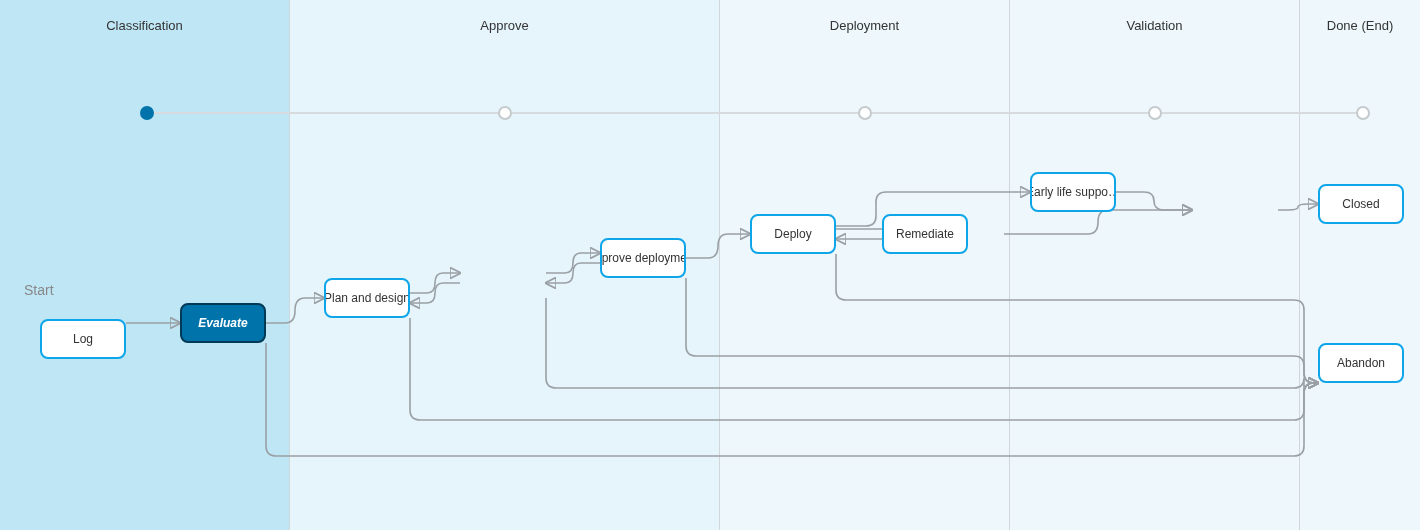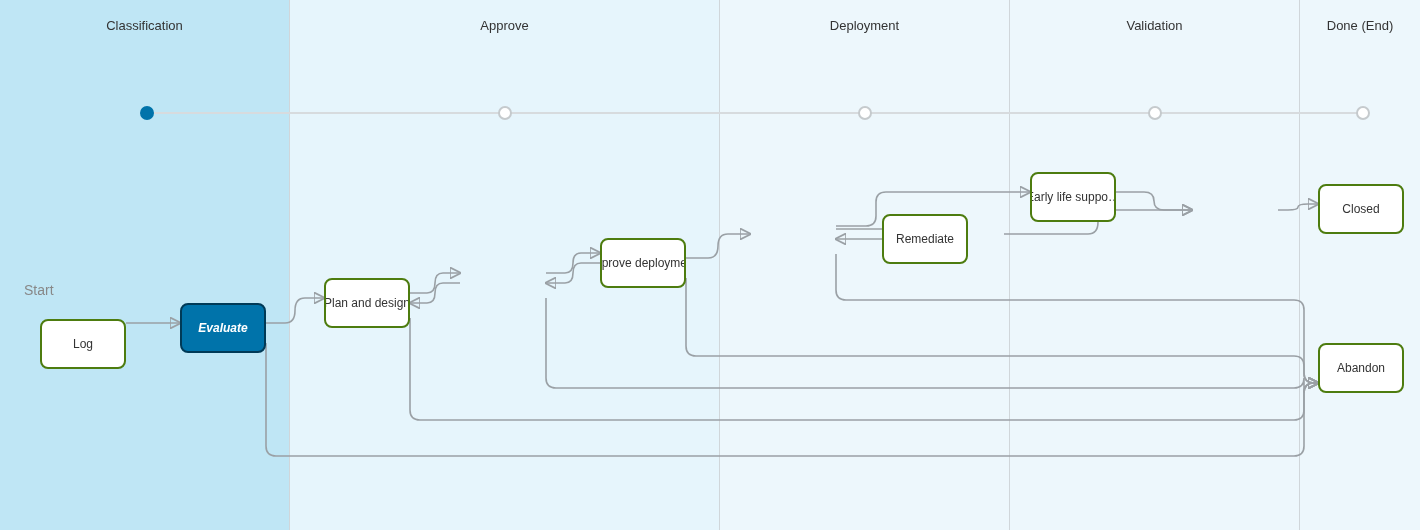--- a/index.html
+++ b/index.html
@@ -49,23 +49,23 @@
     border: 2px solid #c5cacd;
     box-sizing: border-box;
   }
   .progress-dot.active {
     background: #0073aa;
     border-color: #0073aa;
   }
   .node {
     position: absolute;
     width: 86px;
-    height: 50px;
+    height: 40px;
     background: #fff;
-    border: 2px solid #4d7c0f;
+    border: 2px solid #0ea5e9;
     border-radius: 8px;
     display: flex;
     align-items: center;
     justify-content: center;
     text-align: center;
     font-size: 12px;
     color: #333;
     padding: 0 4px;
     box-sizing: border-box;
     white-space: nowrap;
@@ -152,17 +152,18 @@
     <div class="progress-dot active" style="left: 140px;"></div>
     <div class="progress-dot" style="left: 498px;"></div>
     <div class="progress-dot" style="left: 858px;"></div>
     <div class="progress-dot" style="left: 1148px;"></div>
     <div class="progress-dot" style="left: 1356px;"></div>
     <div class="label" style="left: 24px; top: 282px;">Start</div>
     <div class="node" style="left: 40px; top: 319px;">Log</div>
     <div class="node active" style="left: 180px; top: 303px;">Evaluate</div>
     <div class="node" style="left: 324px; top: 278px;">Plan and design</div>
     <div class="node" style="left: 600px; top: 238px;">Approve deployme…</div>
+    <div class="node" style="left: 750px; top: 214px;">Deploy</div>
     <div class="node" style="left: 882px; top: 214px;">Remediate</div>
     <div class="node" style="left: 1030px; top: 172px;">Early life suppo…</div>
     <div class="node" style="left: 1318px; top: 184px;">Closed</div>
     <div class="node" style="left: 1318px; top: 343px;">Abandon</div>
   </div>
 
 </body></html>

